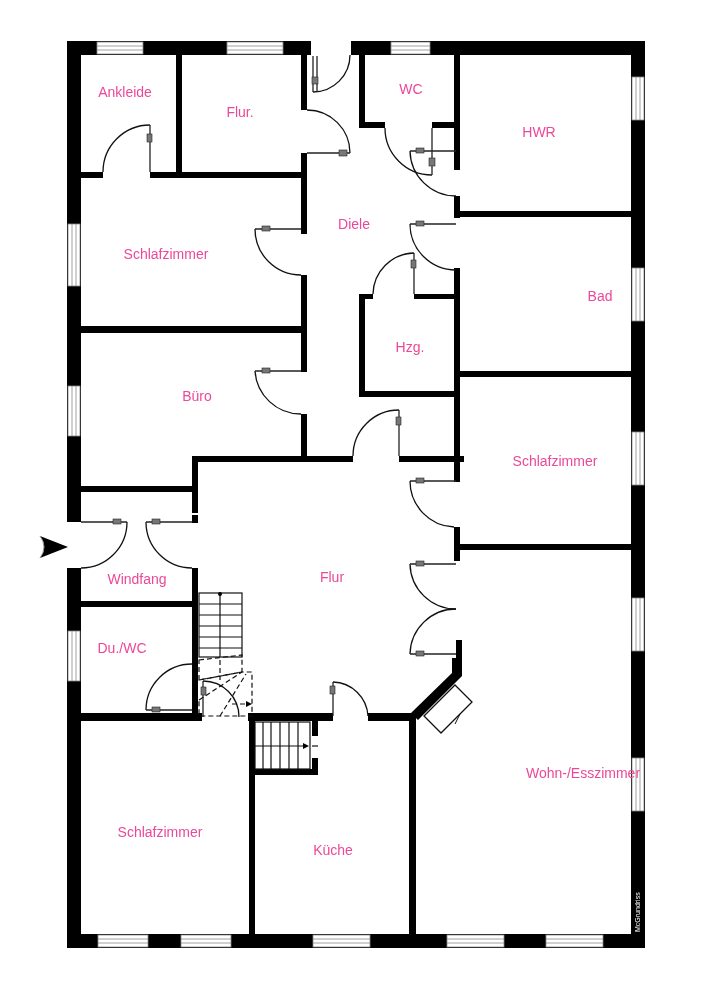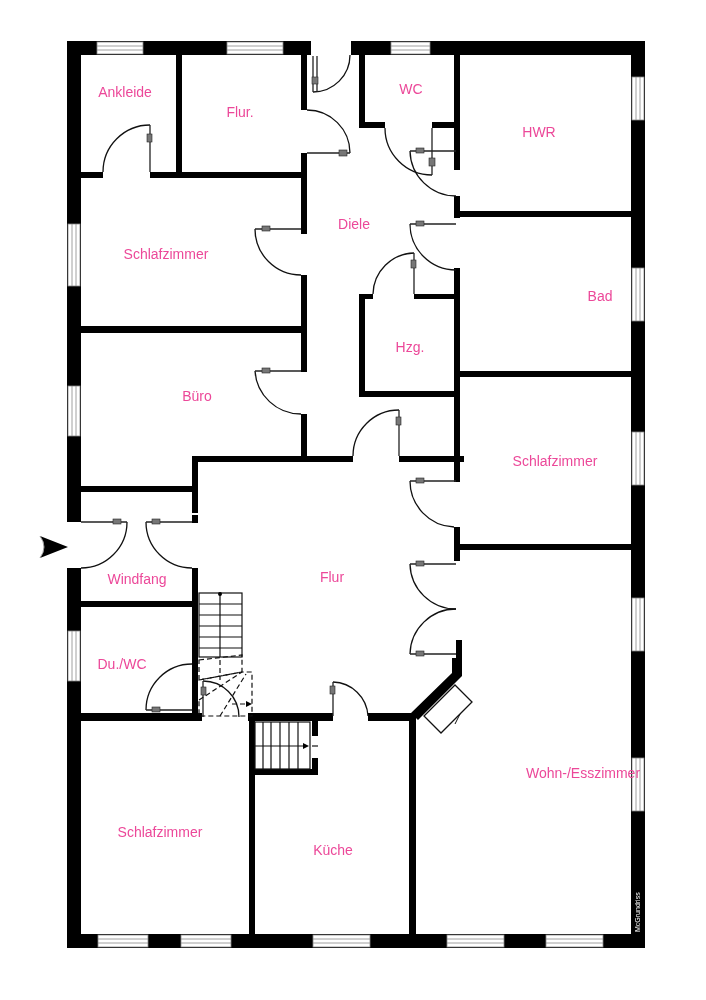--- a/index.html
+++ b/index.html
@@ -277,18 +277,18 @@
 <div class="room-label" style="left:411px;top:89px;">WC</div>
 <div class="room-label" style="left:539px;top:132px;">HWR</div>
 <div class="room-label" style="left:354px;top:224px;">Diele</div>
 <div class="room-label" style="left:166px;top:254px;">Schlafzimmer</div>
 <div class="room-label" style="left:552px;top:296px;margin-left:48px;">Bad</div>
 <div class="room-label" style="left:410px;top:347px;">Hzg.</div>
 <div class="room-label" style="left:167px;top:396px;margin-left:30px;">Büro</div>
 <div class="room-label" style="left:555px;top:461px;">Schlafzimmer</div>
 <div class="room-label" style="left:332px;top:577px;">Flur</div>
 <div class="room-label" style="left:137px;top:579px;">Windfang</div>
-<div class="room-label" style="left:122px;top:648px;margin-top:16px;">Du./WC</div>
+<div class="room-label" style="left:122px;top:648px;">Du./WC</div>
 <div class="room-label" style="left:537px;top:773px;margin-left:46px;">Wohn-/Esszimmer</div>
 <div class="room-label" style="left:160px;top:832px;">Schlafzimmer</div>
 <div class="room-label" style="left:333px;top:850px;">Küche</div>
 
 <div class="watermark" style="left:634px;top:932px;">McGrundriss</div>
 
 </body></html>

